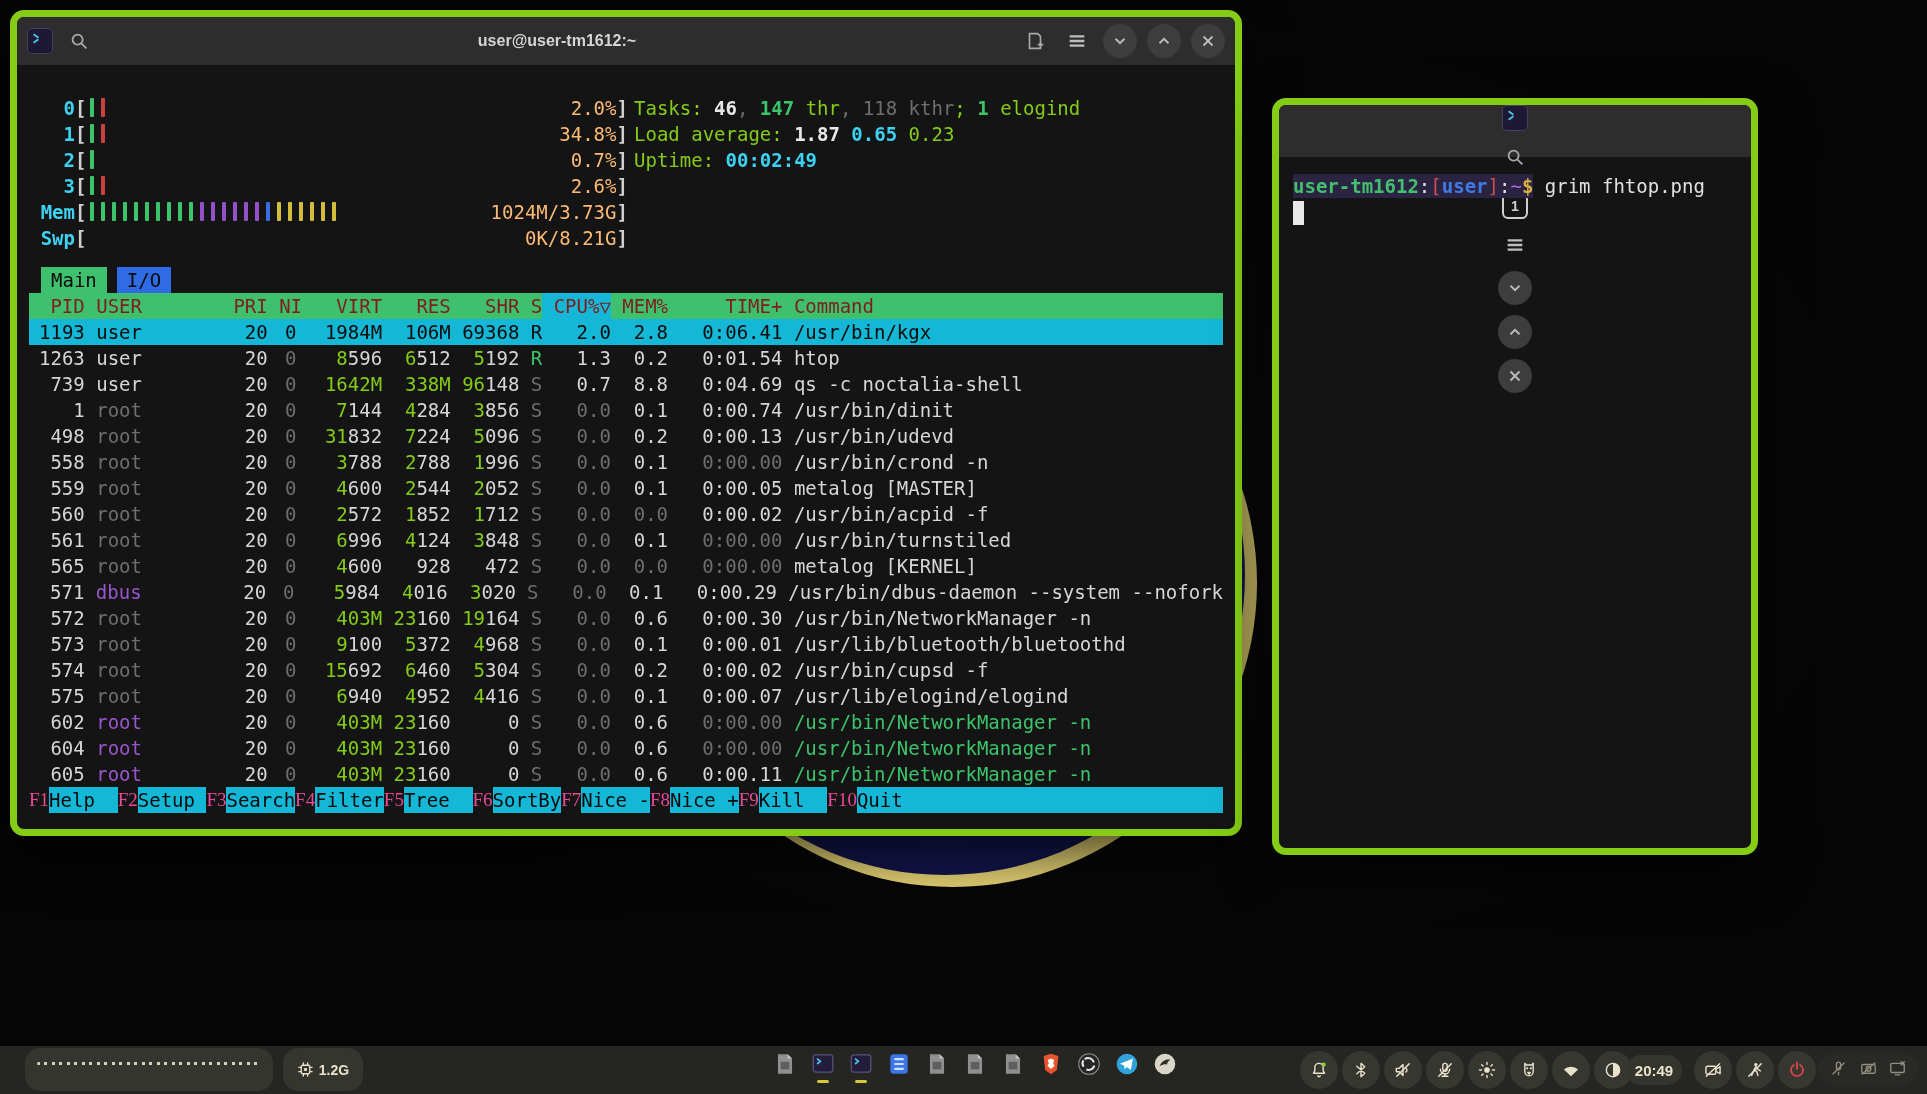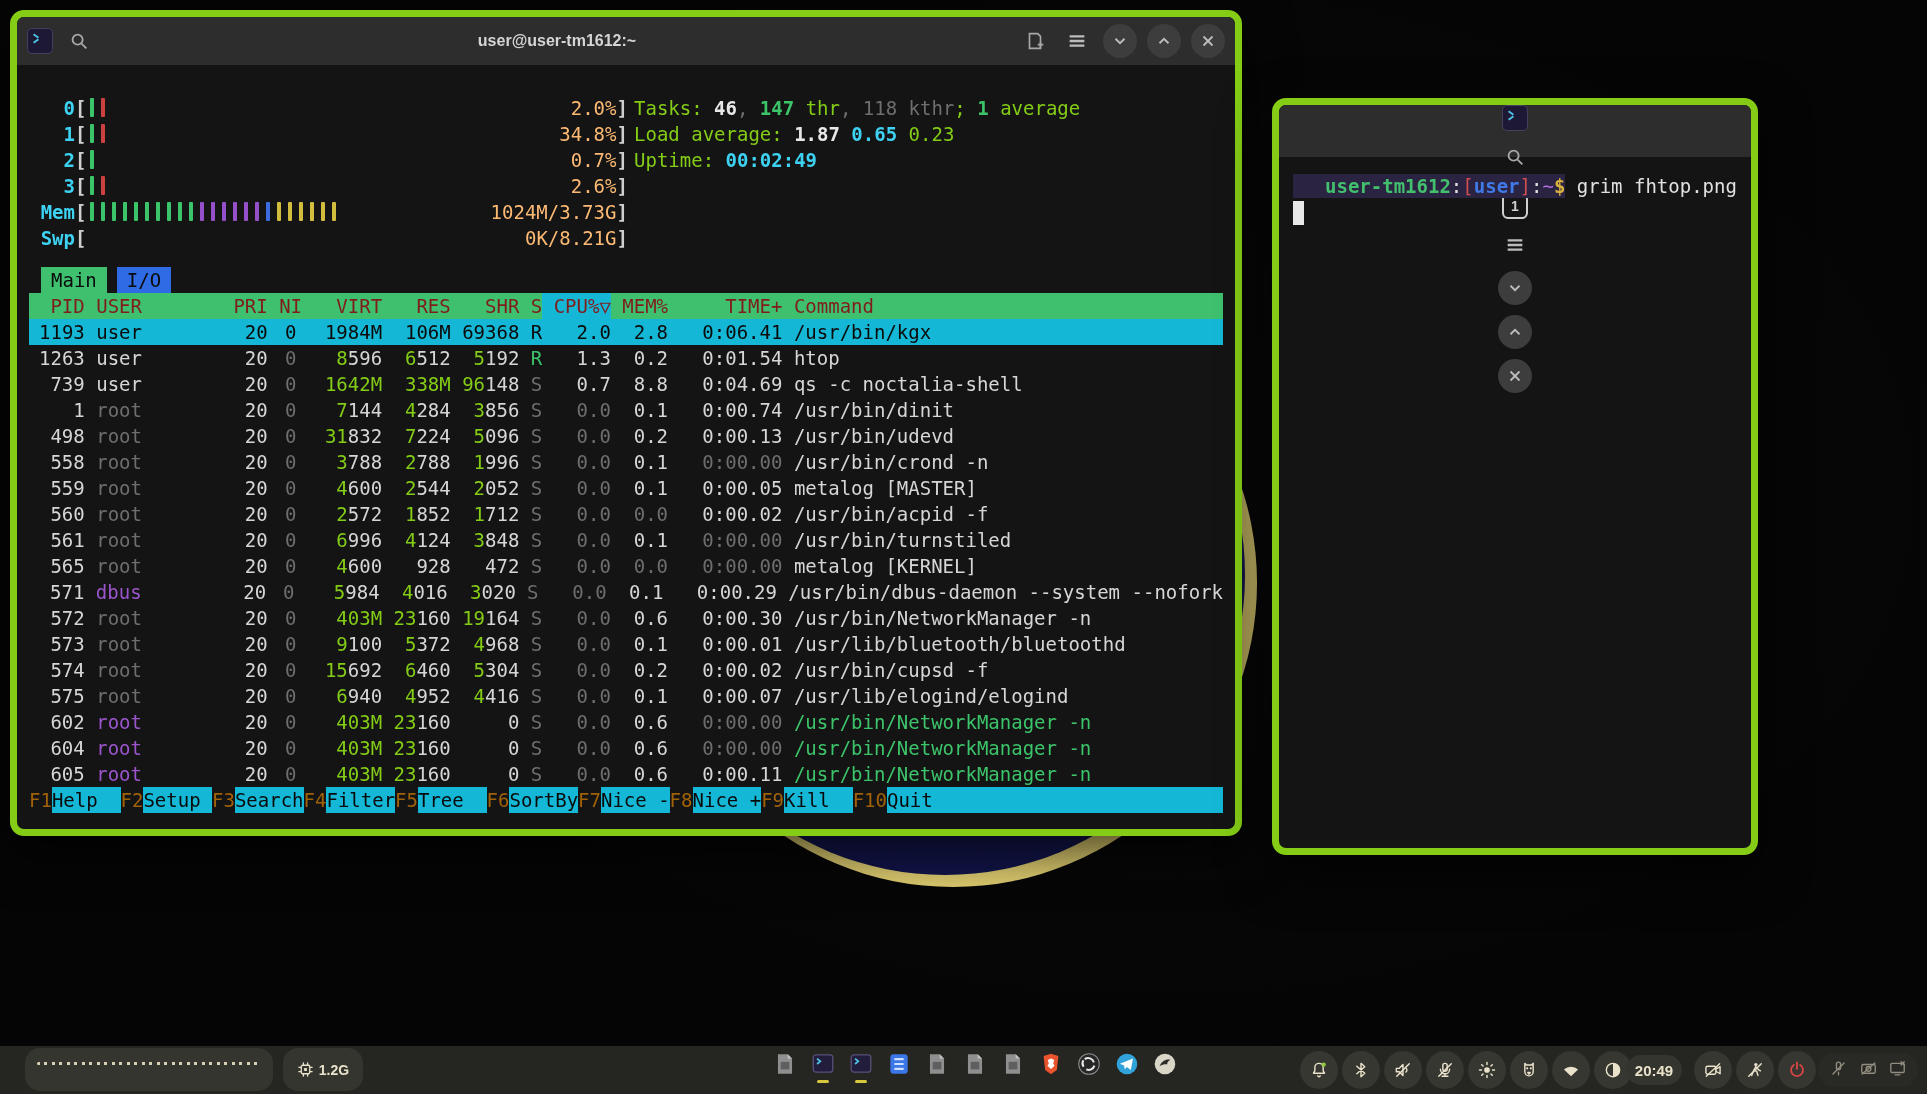--- a/index.html
+++ b/index.html
@@ -60,29 +60,29 @@
   .f-pid{width:4ch;text-align:right;} .f-sp{width:1ch;} .f-user{width:10ch;text-align:left;}
   .f-pri{width:5ch;text-align:right;} .f-ni{width:4ch;text-align:center;}
   .f-virt{width:6ch;text-align:right;} .f-res{width:6ch;text-align:right;} .f-shr{width:6ch;text-align:right;}
   .f-s{width:2ch;text-align:right;} .f-cpu{width:6ch;text-align:right;} .f-mem{width:5ch;text-align:right;}
   .f-time{width:10ch;text-align:right;} .f-cmd{margin-left:1ch;text-align:left;flex:1;}
   .phead .hsort { background:#14b7d6; }
   .prow.sel { background:#14b7d6; }
   .prow.sel span { color:#0a0a0a !important; font-weight:normal !important; }
 
   .fbar { display:flex; height:26px; white-space:pre; margin-top:0; }
-  .fkey { color:#a16207; }
+  .fkey { color:#ec4899;font-family:Liberation Serif, serif; }
   .flabel { background:#14b7d6; color:#0a0a0a; width:6ch; display:inline-block; white-space:pre; }
   .ffill { flex:1; background:#14b7d6; }
 
   
   .shell { padding:16px 14px; }
   .promptline { white-space:pre; }
   .promptbg { background:#2a2342; padding:1px 0; }
-  .pgreen{color:#43c06d;font-weight:bold;padding-left:32px;} .pred{color:#d24d4d;} .pblue{color:#3f7ae8;font-weight:bold;}
+  .pgreen{color:#43c06d;font-weight:bold;} .pred{color:#d24d4d;} .pblue{color:#3f7ae8;font-weight:bold;}
   .ppurple{color:#b06ee0;} .pyellow{color:#d8b13f;font-weight:bold;} .pwhite{color:#e0e0e0;}
   .cursorblock { display:inline-block; width:11px; height:24px; background:#e8e8e8; margin-top:2px; }
 
   
   .taskbar { position:absolute; left:0; right:0; bottom:0; height:48px; background:#252522; }
   .pill { position:absolute; top:2px; height:43px; border-radius:15px; background:#35352f; }
   .dotspill { left:25px; width:248px; }
   .dotline { position:absolute; left:12px; right:12px; top:14px; height:3px;
      background:repeating-linear-gradient(90deg,#d8d0b4 0 3px,transparent 3px 7.5px); border-radius:2px; }
   .cpupill { left:283px; width:80px; display:flex; align-items:center; justify-content:center; gap:5px; color:#eae2cb; font-size:14px; font-weight:bold; }
@@ -151,21 +151,21 @@
 
   <div class="term htop">
     <div class="meters" id="meters">
       <div class="mrow"><span class="mlabel"><span class="c-cyanb">0</span></span><span class="c-bracket">[</span><span class="barbox"><span class="bars"><span class="bar green"></span><span class="bar red"></span></span><span class="mval">2.0%</span></span><span class="c-bracket">]</span></div>
         <div class="mrow"><span class="mlabel"><span class="c-cyanb">1</span></span><span class="c-bracket">[</span><span class="barbox"><span class="bars"><span class="bar green"></span><span class="bar red"></span></span><span class="mval">34.8%</span></span><span class="c-bracket">]</span></div>
         <div class="mrow"><span class="mlabel"><span class="c-cyanb">2</span></span><span class="c-bracket">[</span><span class="barbox"><span class="bars"><span class="bar green"></span></span><span class="mval">0.7%</span></span><span class="c-bracket">]</span></div>
         <div class="mrow"><span class="mlabel"><span class="c-cyanb">3</span></span><span class="c-bracket">[</span><span class="barbox"><span class="bars"><span class="bar green"></span><span class="bar red"></span></span><span class="mval">2.6%</span></span><span class="c-bracket">]</span></div>
         <div class="mrow"><span class="mlabel"><span class="c-cyanb">Mem</span></span><span class="c-bracket">[</span><span class="barbox"><span class="bars"><span class="bar green"></span><span class="bar green"></span><span class="bar green"></span><span class="bar green"></span><span class="bar green"></span><span class="bar green"></span><span class="bar green"></span><span class="bar green"></span><span class="bar green"></span><span class="bar green"></span><span class="bar purple"></span><span class="bar purple"></span><span class="bar purple"></span><span class="bar purple"></span><span class="bar purple"></span><span class="bar purple"></span><span class="bar blue"></span><span class="bar yellow"></span><span class="bar yellow"></span><span class="bar yellow"></span><span class="bar yellow"></span><span class="bar yellow"></span><span class="bar yellow"></span></span><span class="mval">1024M/3.73G</span></span><span class="c-bracket">]</span></div>
         <div class="mrow"><span class="mlabel"><span class="c-cyanb">Swp</span></span><span class="c-bracket">[</span><span class="barbox"><span class="bars"></span><span class="mval">0K/8.21G</span></span><span class="c-bracket">]</span></div>
         <div class="meter-right">
-        <div id="tasksline"><span class="c-cyan">Tasks: </span><span class="c-wb">46</span><span class="c-dim">, </span><span class="c-greenb">147</span><span class="c-cyan"> thr</span><span class="c-dim">, </span><span class="c-dim">118 kthr</span><span class="c-cyan">; </span><span class="c-greenb">1</span><span class="c-cyan"> average</span></div>
+        <div id="tasksline"><span class="c-cyan">Tasks: </span><span class="c-wb">46</span><span class="c-dim">, </span><span class="c-greenb">147</span><span class="c-cyan"> thr</span><span class="c-dim">, </span><span class="c-dim">118 kthr</span><span class="c-cyan">; </span><span class="c-greenb">1</span><span class="c-cyan"> elogind</span></div>
         <div id="loadline"><span class="c-cyan">Load average: </span><span class="c-wb">1.87</span><span class="c-cyanb"> 0.65</span><span class="c-cyan"> 0.23</span></div>
         <div id="uptimeline"><span class="c-cyan">Uptime: </span><span class="c-cyanb">00:02:49</span></div>
       </div>
     </div>
     <div class="tabs" id="tabs">
         <div class="tab active">Main</div>
         <div class="tab inactive">I/O</div>
       </div>
     <div class="phead" id="phead"><span class="cell f-pid">PID</span><span class="cell f-sp"> </span><span class="cell f-user">USER</span><span class="cell f-pri">PRI</span><span class="cell f-ni">NI</span><span class="cell f-virt">VIRT</span><span class="cell f-res">RES</span><span class="cell f-shr">SHR</span><span class="cell f-s">S</span><span class="cell f-cpu hsort">CPU%▽</span><span class="cell f-mem">MEM%</span><span class="cell f-time">TIME+</span><span class="cell f-cmd">Command</span></div>
     <div id="plist">

